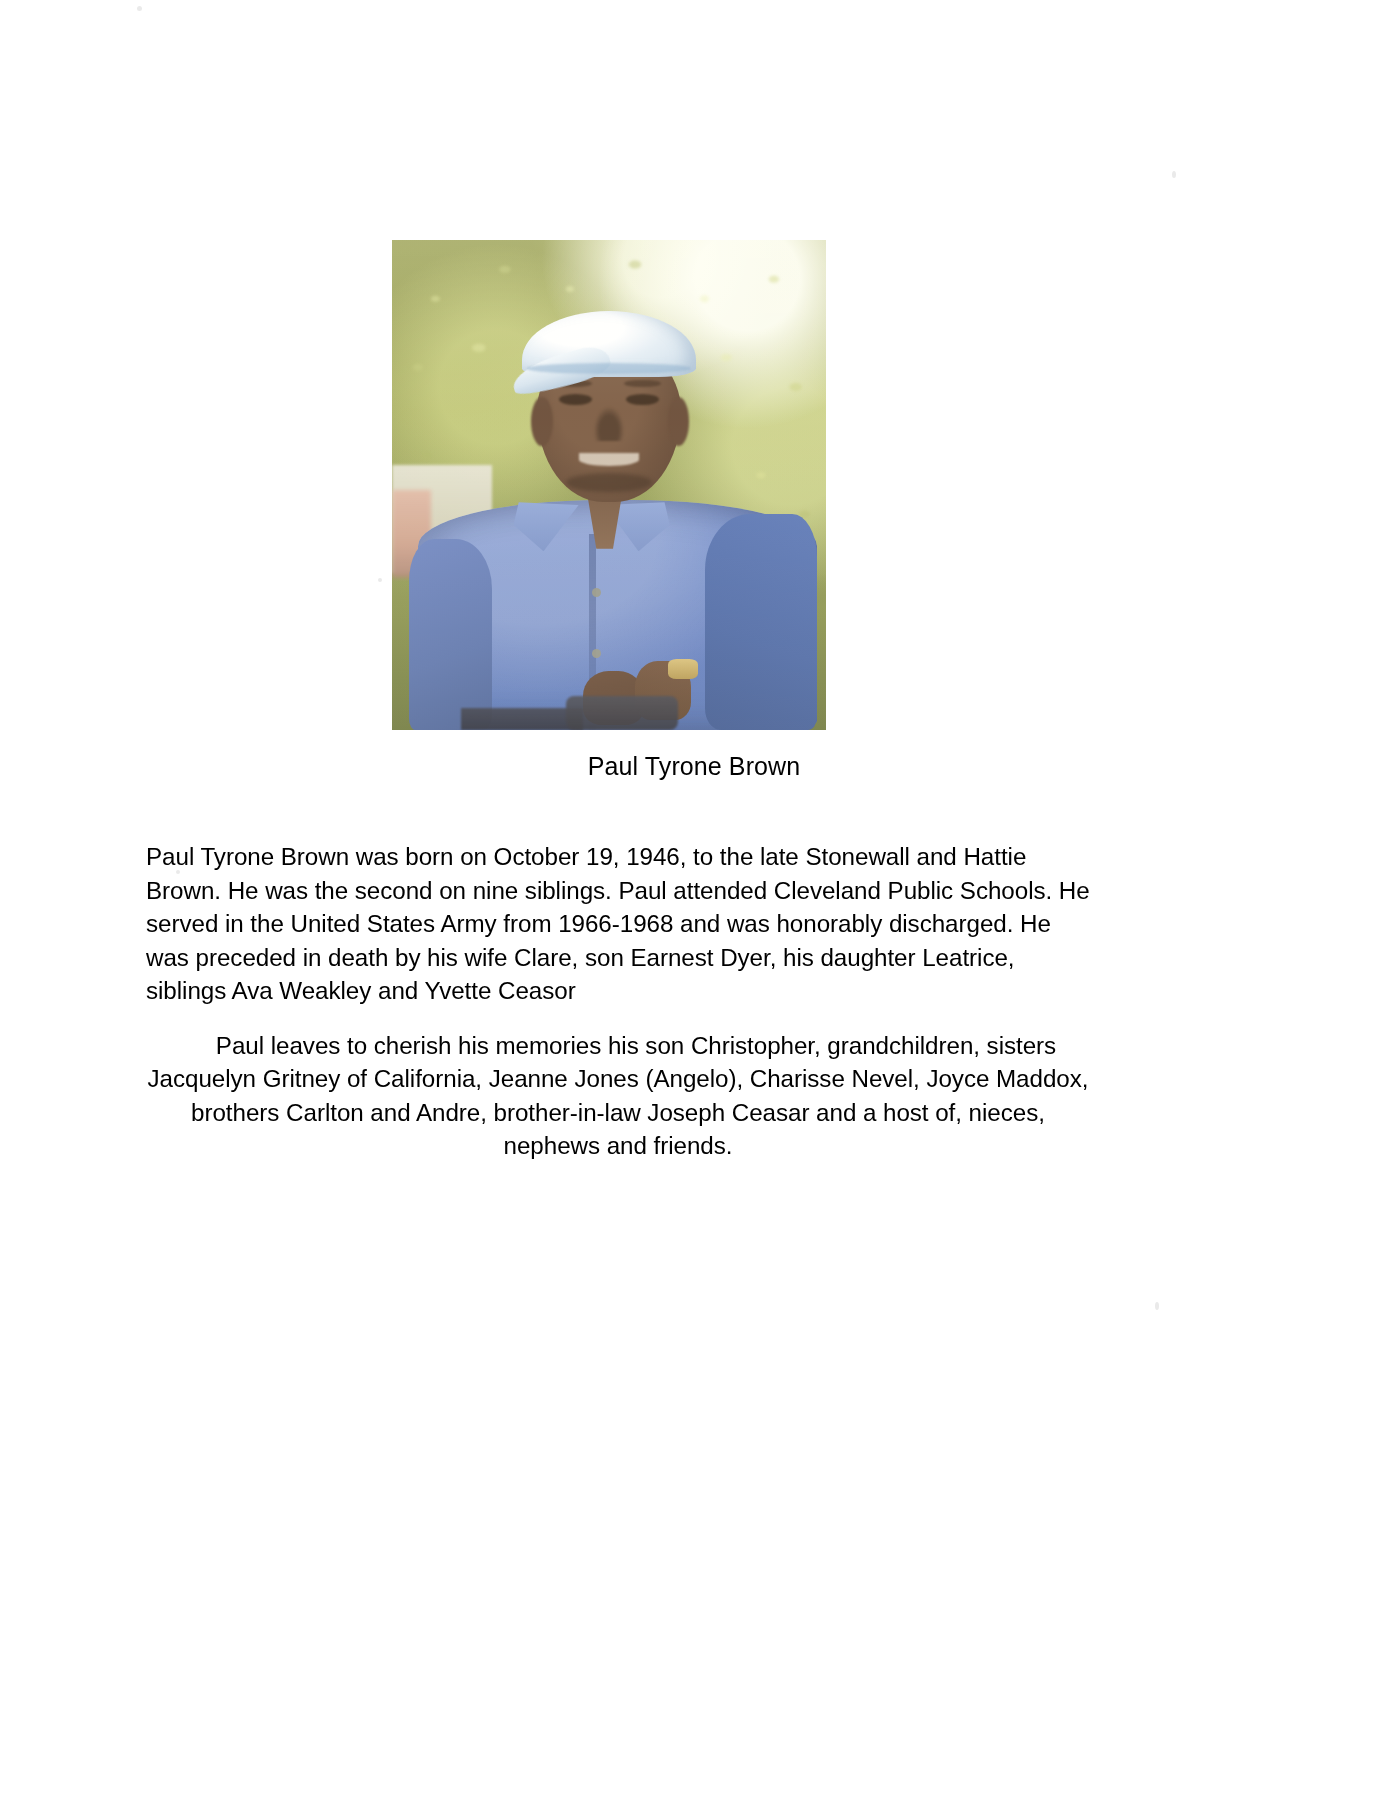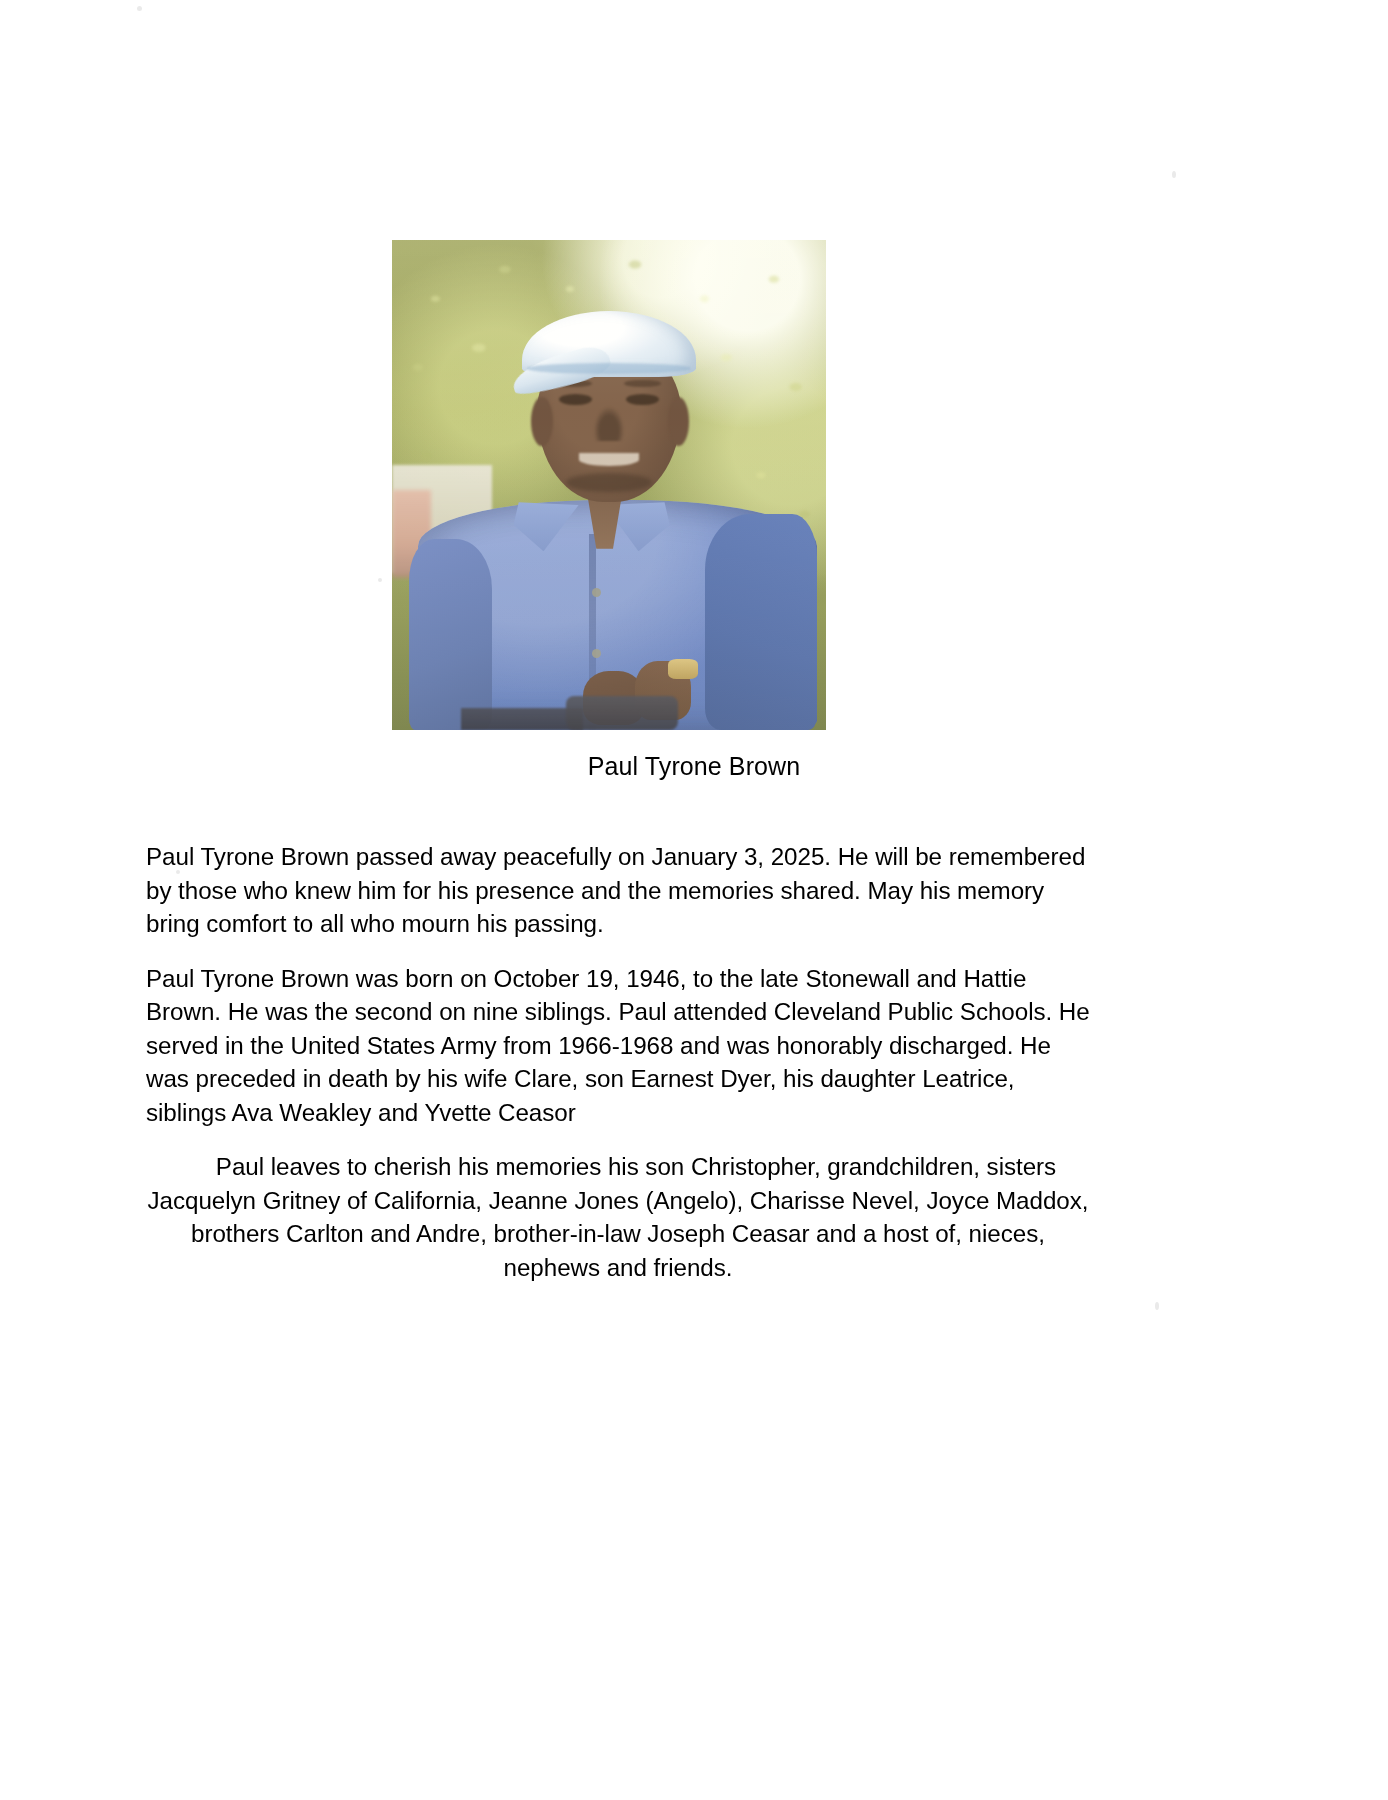--- a/index.html
+++ b/index.html
@@ -439,18 +439,17 @@
         <div class="held-object"></div>
       </div>
 
       <div class="photo-haze"></div>
     </div>
   </div>
 
   <div class="caption">Paul Tyrone Brown</div>
 
   <div class="body">
-    <p class="para">Paul Tyrone Brown passed away peacefully on January 3, 2025. He will be remembered by those who knew him for his presence and the memories shared. May his memory bring comfort to all who mourn his passing.</p>
     <p class="para">Paul Tyrone Brown was born on October 19, 1946, to the late Stonewall and Hattie Brown. He was the second on nine siblings. Paul attended Cleveland Public Schools. He served in the United States Army from 1966-1968 and was honorably discharged.  He was preceded in death by his wife Clare, son Earnest Dyer, his daughter Leatrice, siblings Ava Weakley and Yvette Ceasor</p>
     <p class="para-centered">Paul leaves to cherish his memories his son Christopher, grandchildren, sisters Jacquelyn Gritney of California, Jeanne Jones (Angelo), Charisse Nevel, Joyce Maddox, brothers Carlton and Andre, brother-in-law Joseph Ceasar and a host of, nieces, nephews and friends.</p>
   </div>
 
 </div>
 
 </body></html>

